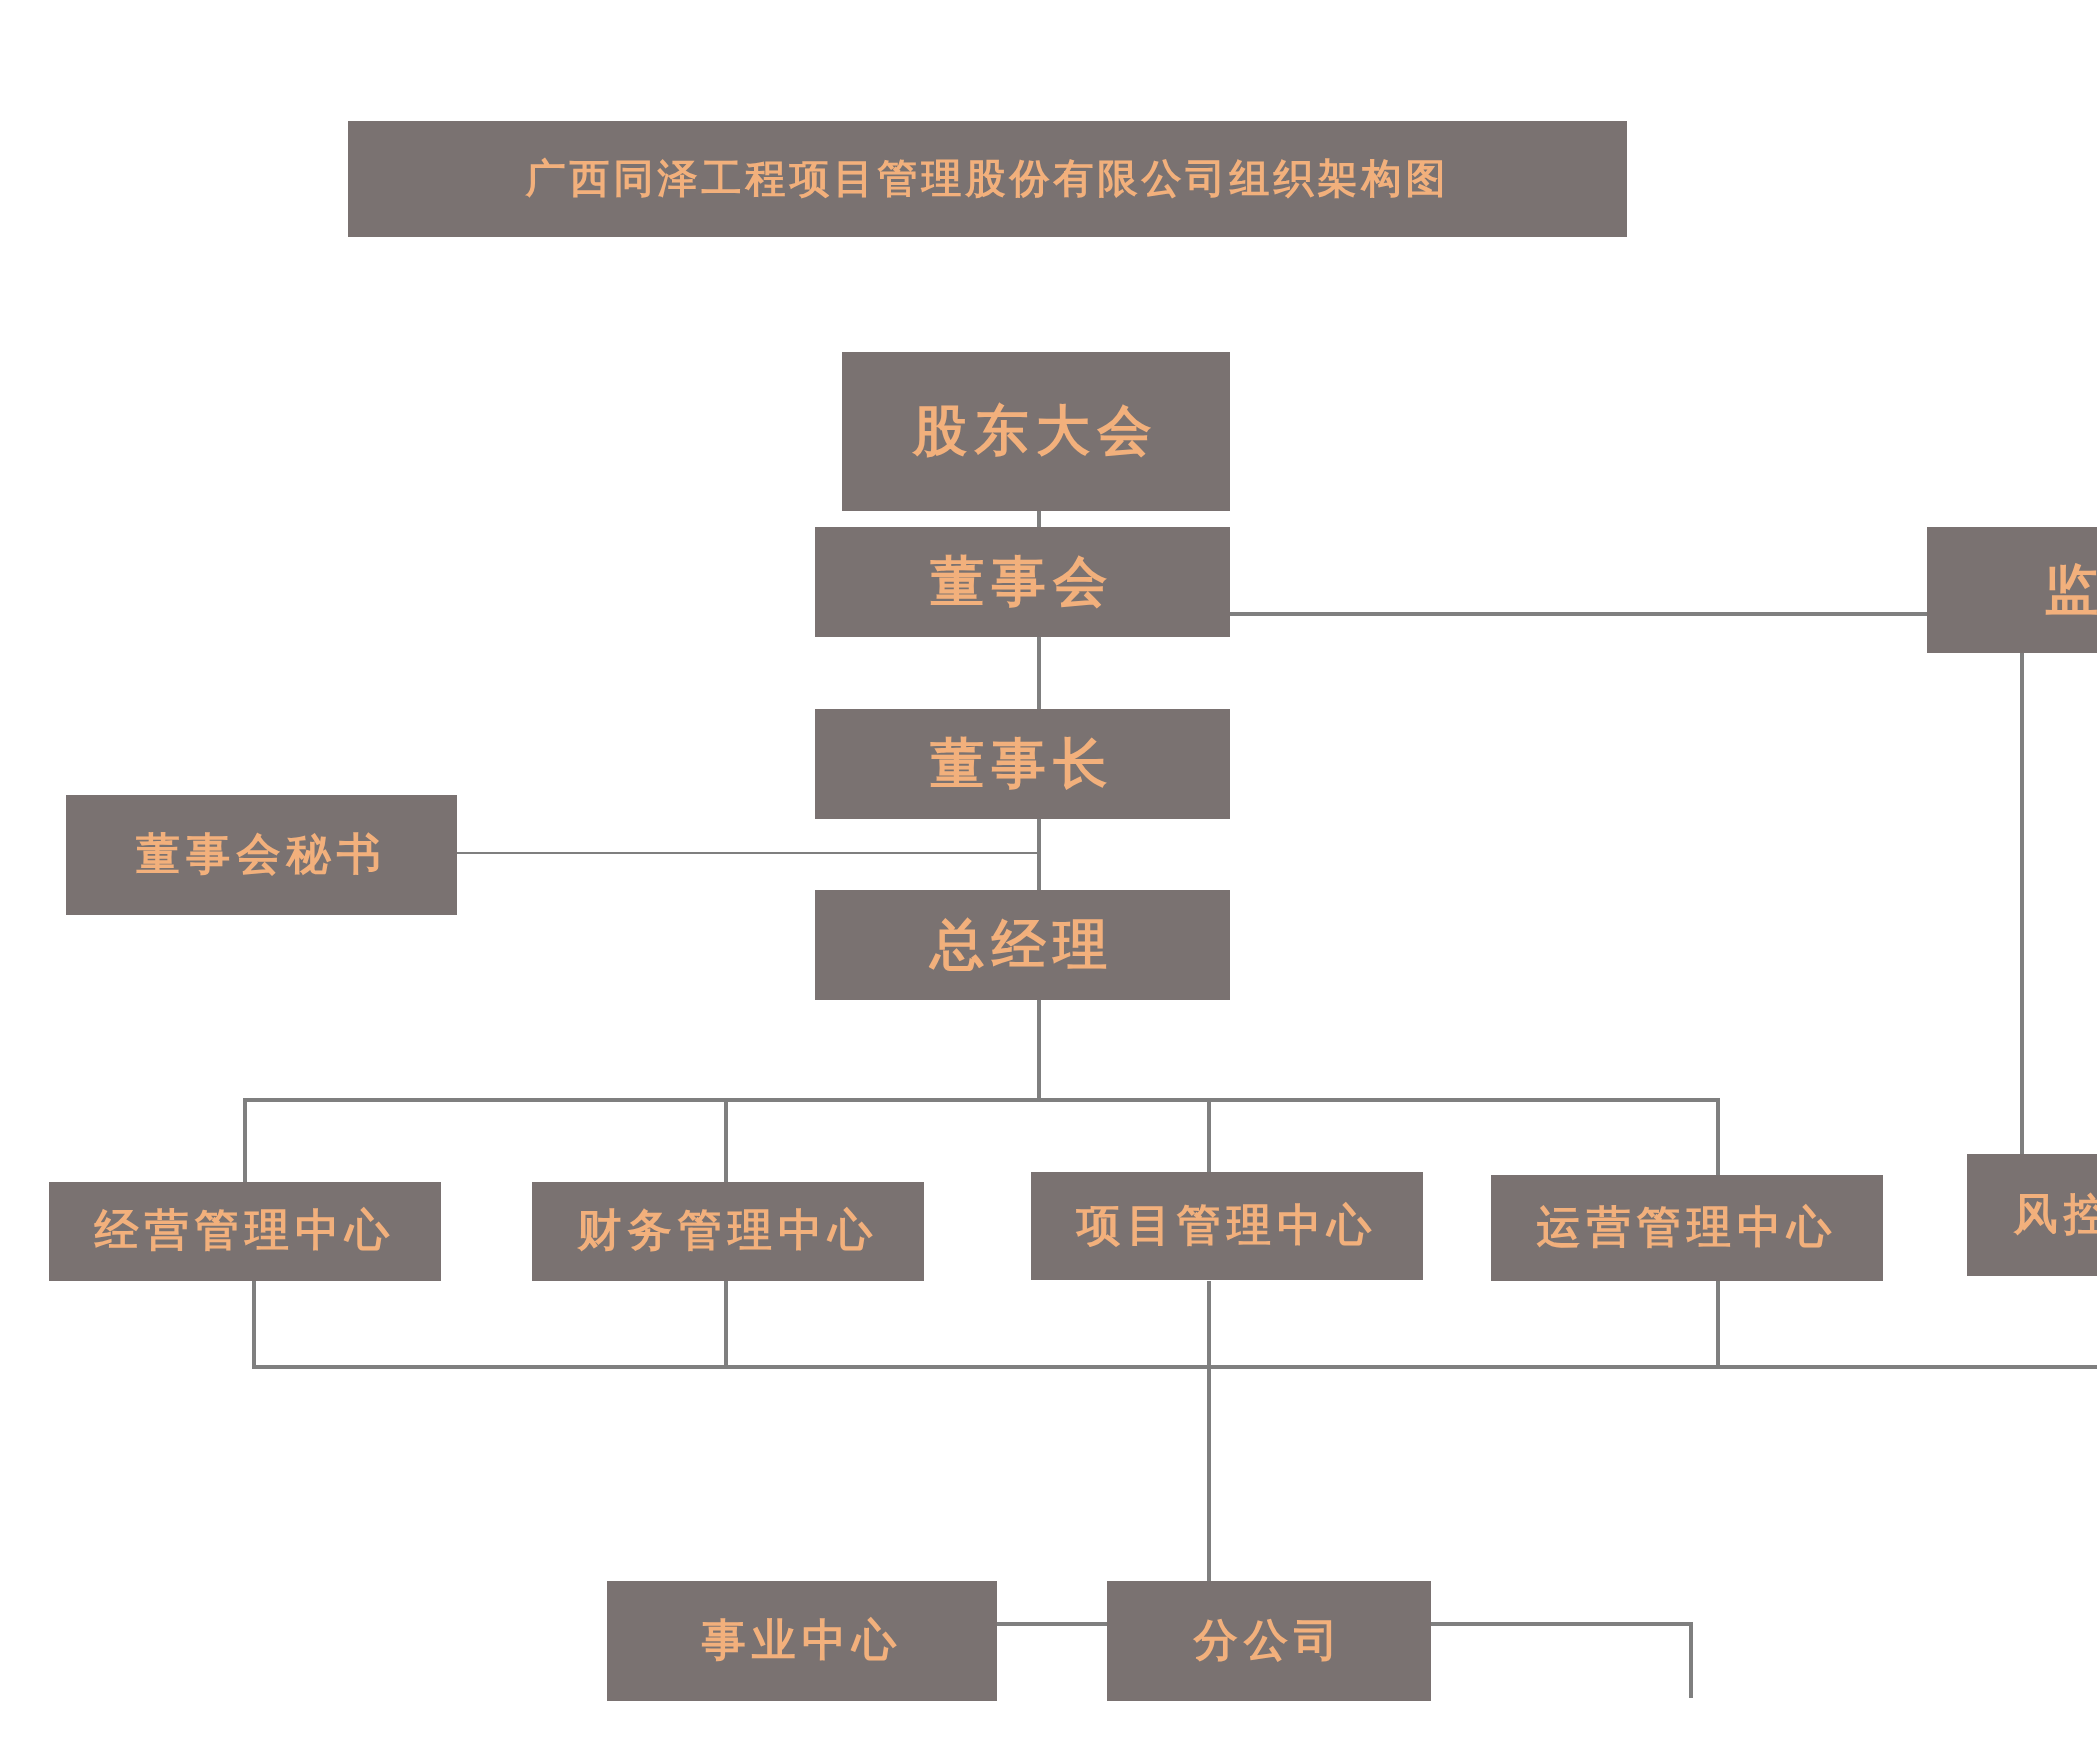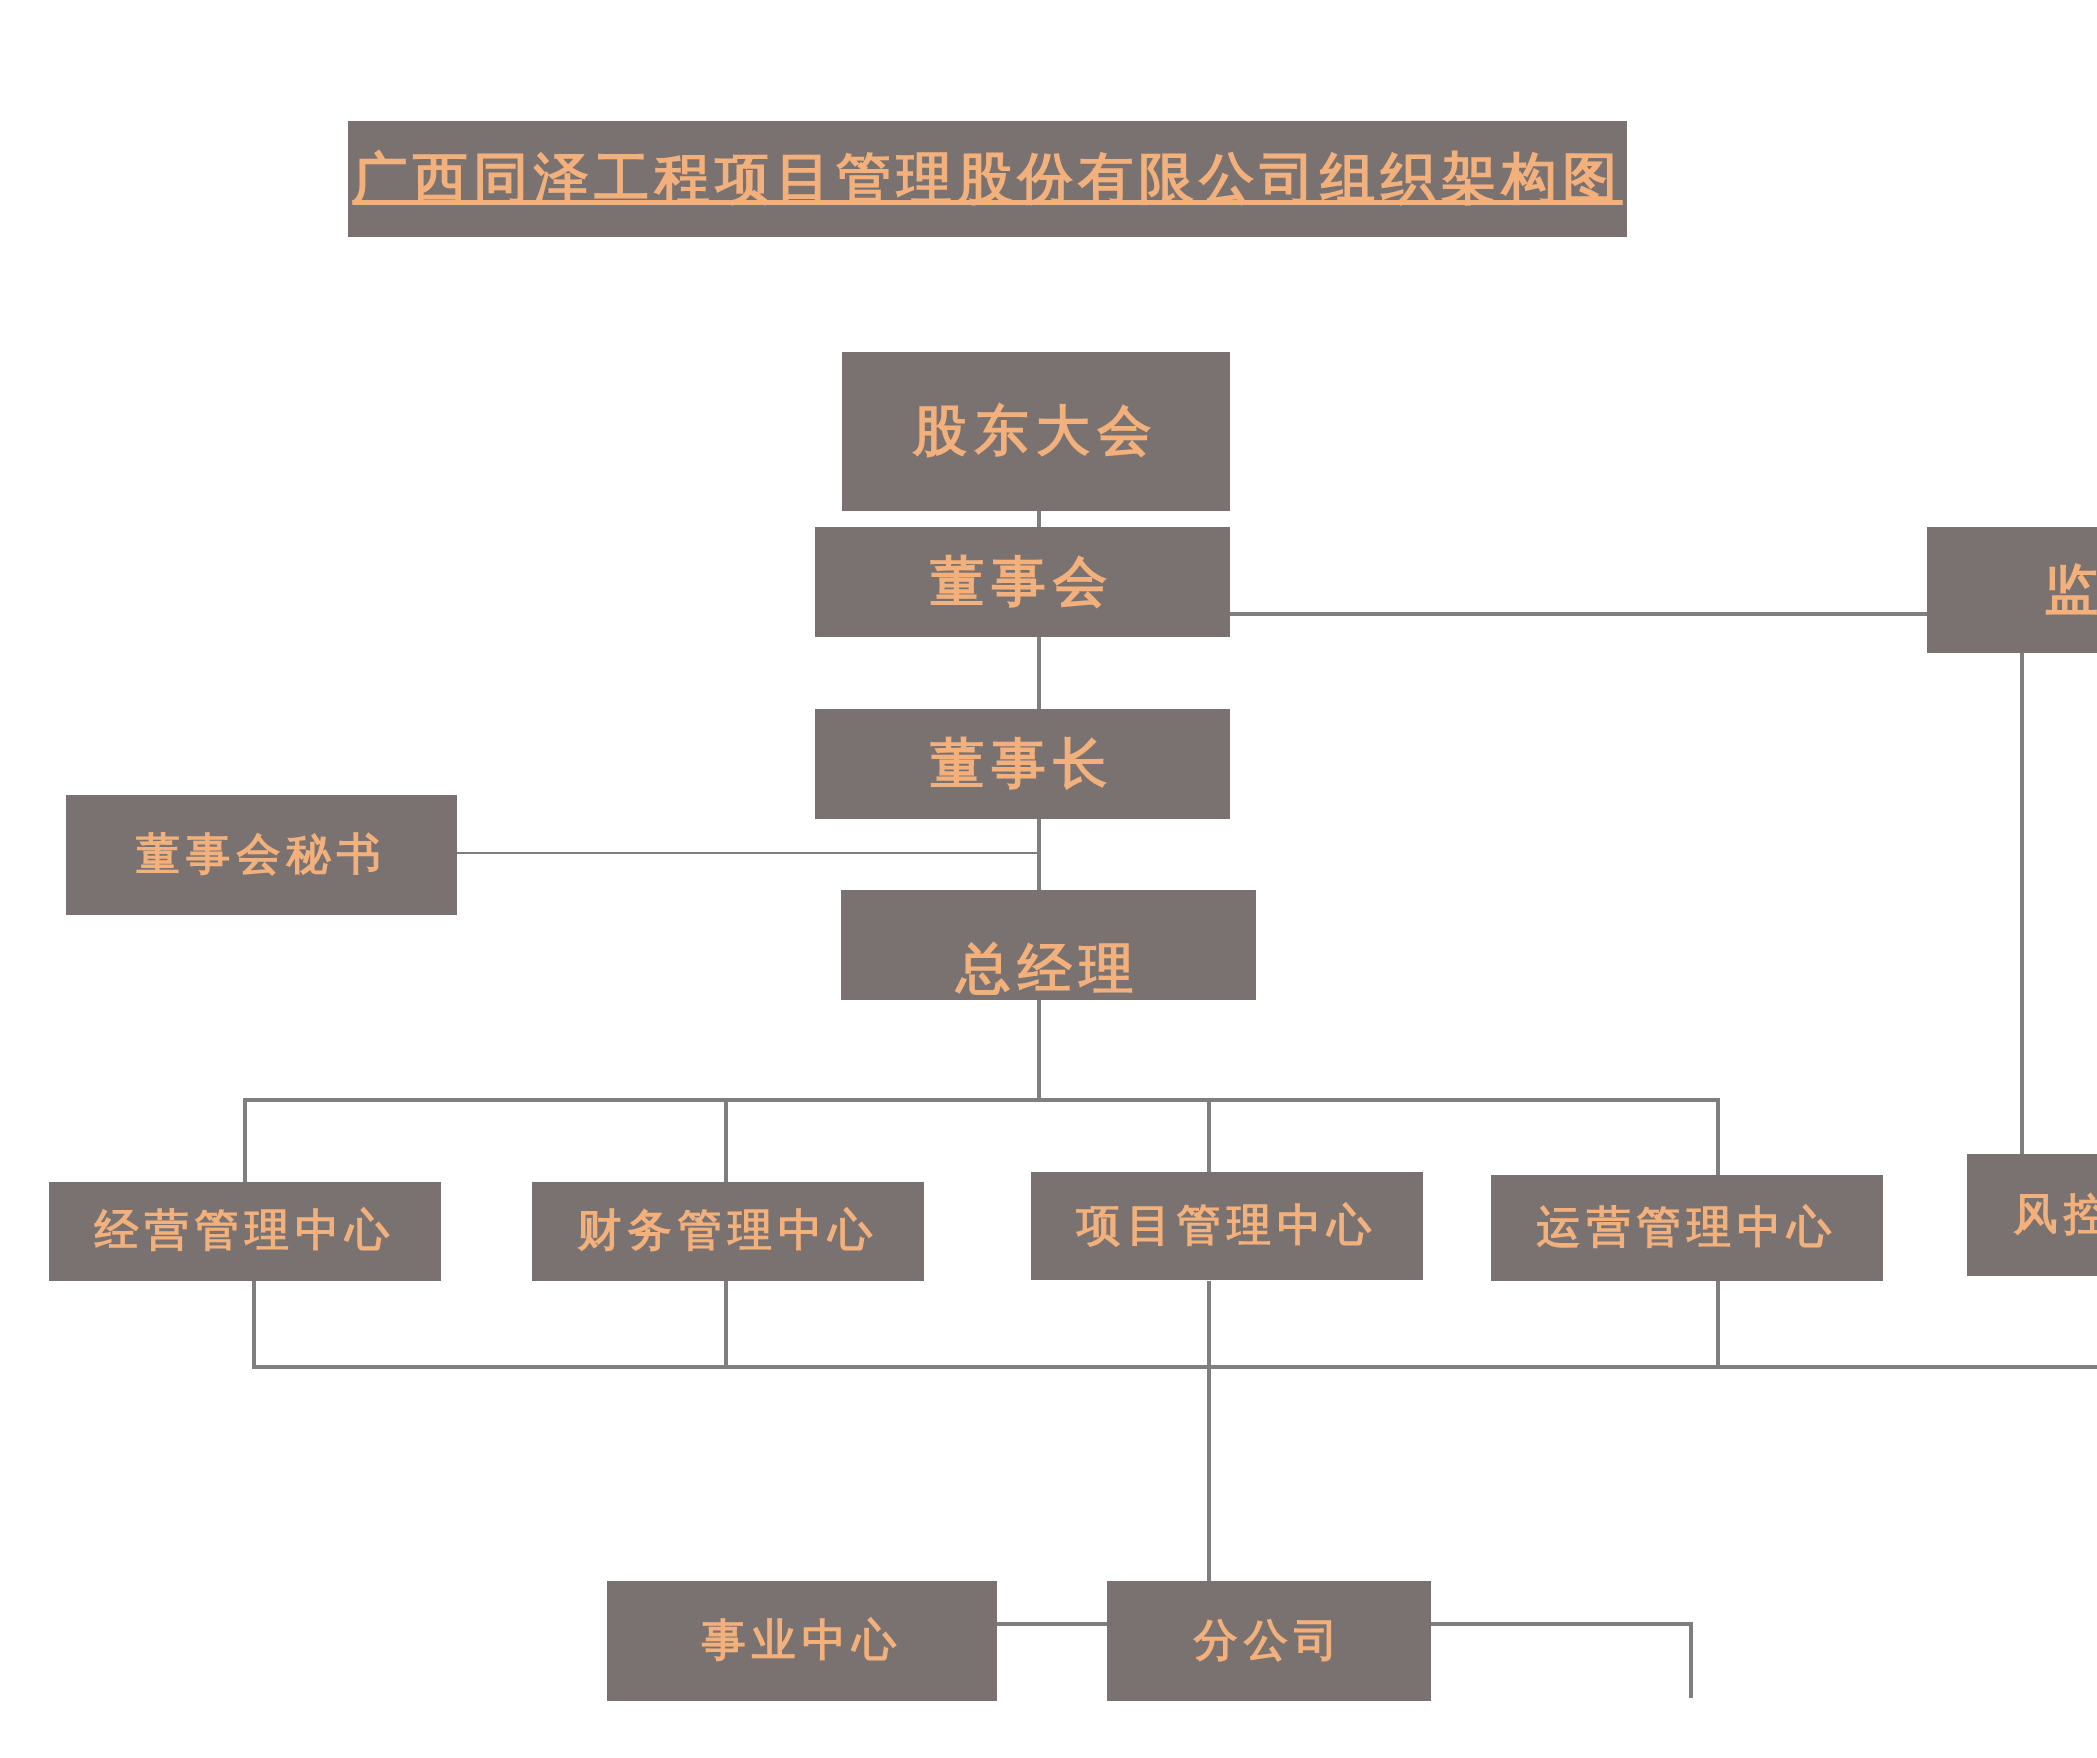--- a/index.html
+++ b/index.html
@@ -25,23 +25,22 @@
     align-items: center;
     justify-content: center;
     text-align: center;
     font-weight: 700;
     letter-spacing: 0.14em;
     line-height: 1.15;
     box-sizing: border-box;
     z-index: 3;
   }
   .node-title {
-    font-size: 55px;
+    font-size: 40px;
     letter-spacing: 0.1em;
-    text-decoration: underline;
   }
   .node-lg { font-size: 54px; }
   .node-md { font-size: 44px; }
   .connector {
     position: absolute;
     background: #7f7f7f;
     z-index: 1;
   }
   .conn-v { width: 3.8px; }
   .conn-h { height: 3.8px; }
@@ -82,21 +81,21 @@
   </div>
 
   <div class="connector conn-v" style="left:1037px; top:819px; height:78px;"></div>
 
   <div class="node node-md" style="left:66px; top:795px; width:391px; height:120px;">
     <span>董事会秘书</span>
   </div>
 
   <div class="connector conn-h" style="left:457px; top:852px; width:583px; height:2.1px;"></div>
 
-  <div class="node node-lg" style="left:841px; top:890px; width:415px; height:110px;align-items:flex-end;">
+  <div class="node node-lg" style="left:815px; top:890px; width:415px; height:110px;">
     <span>总经理</span>
   </div>
 
   <div class="connector conn-v" style="left:1037px; top:1000px; height:101px;"></div>
 
   <div class="connector conn-h" style="left:243px; top:1098px; width:1477px;"></div>
 
   <div class="connector conn-v" style="left:243px;  top:1098px; height:87px;"></div>
   <div class="connector conn-v" style="left:724px; top:1098px; height:87px;"></div>
   <div class="connector conn-v" style="left:1207px; top:1098px; height:87px;"></div>

